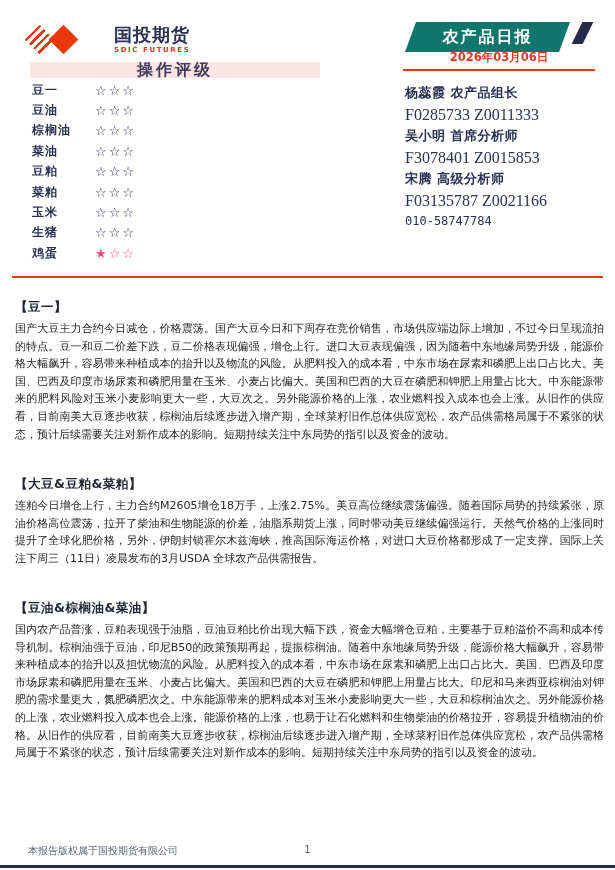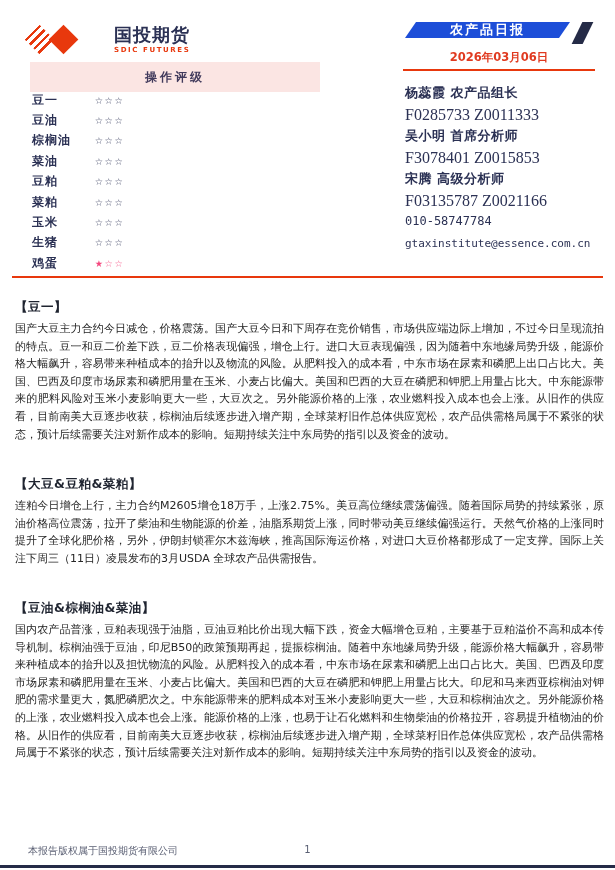--- a/index.html
+++ b/index.html
@@ -19,44 +19,44 @@
   .logo-diamond {
     position:absolute; left:25px; top:5px; width:21px; height:21px;
     transform:rotate(45deg); background:#e8380d;
   }
   .logo-text { margin-left:4px; }
   .logo-cn { font-size:18px; font-weight:700; color:#2b3154; letter-spacing:1px; line-height:22px; }
   .logo-en { font-size:7px; font-weight:700; color:#e8380d; letter-spacing:1.6px; margin-top:0px; }
 
   
   .banner {
-    position:absolute; left:405px; top:22px; width:165px; height:16px;
-    background:#1d4ed8; color:#ffffff;
+    position:absolute; left:405px; top:22px; width:165px; height:30px;
+    background:#0f766e; color:#ffffff;
     clip-path:polygon(11px 0, 100% 0, calc(100% - 11px) 100%, 0 100%);
     display:flex; align-items:center; justify-content:center;
-    font-size:13px; font-weight:700; letter-spacing:2px;
+    font-size:16px; font-weight:700; letter-spacing:2px;
   }
   .banner-accent {
     position:absolute; left:577px; top:22px; width:11px; height:22px;
     background:#252b47; transform:skewX(-26deg);
   }
   .report-date {
     position:absolute; left:403px; top:50px; width:192px; text-align:center;
     color:#e03a20; font-size:11.5px; font-weight:700;
   }
   .date-rule { position:absolute; left:403px; top:69px; width:192px; height:2px; background:#e8380d; }
 
   
   .ratings-header {
-    position:absolute; left:30px; top:62px; width:290px; height:30px;
+    position:absolute; left:30px; top:62px; width:290px; height:16px;
     background:#fbe5e3; color:#413a5c;
     display:flex; align-items:center; justify-content:center;
-    font-size:12px; font-weight:700; letter-spacing:3px;
+    font-size:16px; font-weight:700; letter-spacing:3px;
   }
-  .ratings-list { position:absolute; left:32px; top:90px; width:285px;font-family:Liberation Mono, monospace; }
+  .ratings-list { position:absolute; left:32px; top:80px; width:285px; }
   .rating-row { display:flex; align-items:center; height:20.4px; }
   .rating-label { width:63px; font-size:12px; font-weight:700; color:#2b3154; letter-spacing:1px; }
   .stars { font-size:13px; color:#2b3154; letter-spacing:2px; line-height:1; }
 
   .divider-red { position:absolute; left:12px; top:276px; width:591px; height:2.4px; background:#e8380d; }
 
   
   .analysts { position:absolute; left:405px; top:82px; width:200px; color:#2b3154; }
   .analyst-name { font-size:13px; font-weight:700; line-height:21.5px; letter-spacing:0.5px; }
   .analyst-codes { font-size:16px; line-height:21.5px; font-family:Liberation Serif, serif; }
@@ -146,21 +146,20 @@
   <div class="divider-red"></div>
 
   <div class="analysts">
     <div class="analyst-name"><span>杨蕊霞</span> <span>农产品组长</span></div>
     <div class="analyst-codes">F0285733 Z0011333</div>
     <div class="analyst-name"><span>吴小明</span> <span>首席分析师</span></div>
     <div class="analyst-codes">F3078401 Z0015853</div>
     <div class="analyst-name"><span>宋腾</span> <span>高级分析师</span></div>
     <div class="analyst-codes">F03135787 Z0021166</div>
     <div class="contact-phone">010-58747784</div>
-    <div class="contact-email">gtaxinstitute@essence.com.cn</div>
   </div>
 
   <div class="section-heading" id="heading-1">【豆一】</div>
   <div class="section-body" id="body-1">国产大豆主力合约今日减仓，价格震荡。国产大豆今日和下周存在竞价销售，市场供应端边际上增加，不过今日呈现流拍的特点。豆一和豆二价差下跌，豆二价格表现偏强，增仓上行。进口大豆表现偏强，因为随着中东地缘局势升级，能源价格大幅飙升，容易带来种植成本的抬升以及物流的风险。从肥料投入的成本看，中东市场在尿素和磷肥上出口占比大。美国、巴西及印度市场尿素和磷肥用量在玉米、小麦占比偏大。美国和巴西的大豆在磷肥和钾肥上用量占比大。中东能源带来的肥料风险对玉米小麦影响更大一些，大豆次之。另外能源价格的上涨，农业燃料投入成本也会上涨。从旧作的供应看，目前南美大豆逐步收获，棕榈油后续逐步进入增产期，全球菜籽旧作总体供应宽松，农产品供需格局属于不紧张的状态，预计后续需要关注对新作成本的影响。短期持续关注中东局势的指引以及资金的波动。</div>
 
   <div class="section-heading" id="heading-2">【大豆&amp;豆粕&amp;菜粕】</div>
   <div class="section-body" id="body-2">连粕今日增仓上行，主力合约M2605增仓18万手，上涨2.75%。美豆高位继续震荡偏强。随着国际局势的持续紧张，原油价格高位震荡，拉开了柴油和生物能源的价差，油脂系期货上涨，同时带动美豆继续偏强运行。天然气价格的上涨同时提升了全球化肥价格，另外，伊朗封锁霍尔木兹海峡，推高国际海运价格，对进口大豆价格都形成了一定支撑。国际上关注下周三（11日）凌晨发布的3月USDA 全球农产品供需报告。</div>
 
   <div class="section-heading" id="heading-3">【豆油&amp;棕榈油&amp;菜油】</div>
   <div class="section-body" id="body-3">国内农产品普涨，豆粕表现强于油脂，豆油豆粕比价出现大幅下跌，资金大幅增仓豆粕，主要基于豆粕溢价不高和成本传导机制。棕榈油强于豆油，印尼B50的政策预期再起，提振棕榈油。随着中东地缘局势升级，能源价格大幅飙升，容易带来种植成本的抬升以及担忧物流的风险。从肥料投入的成本看，中东市场在尿素和磷肥上出口占比大。美国、巴西及印度市场尿素和磷肥用量在玉米、小麦占比偏大。美国和巴西的大豆在磷肥和钾肥上用量占比大。印尼和马来西亚棕榈油对钾肥的需求量更大，氮肥磷肥次之。中东能源带来的肥料成本对玉米小麦影响更大一些，大豆和棕榈油次之。另外能源价格的上涨，农业燃料投入成本也会上涨。能源价格的上涨，也易于让石化燃料和生物柴油的价格拉开，容易提升植物油的价格。从旧作的供应看，目前南美大豆逐步收获，棕榈油后续逐步进入增产期，全球菜籽旧作总体供应宽松，农产品供需格局属于不紧张的状态，预计后续需要关注对新作成本的影响。短期持续关注中东局势的指引以及资金的波动。</div>

